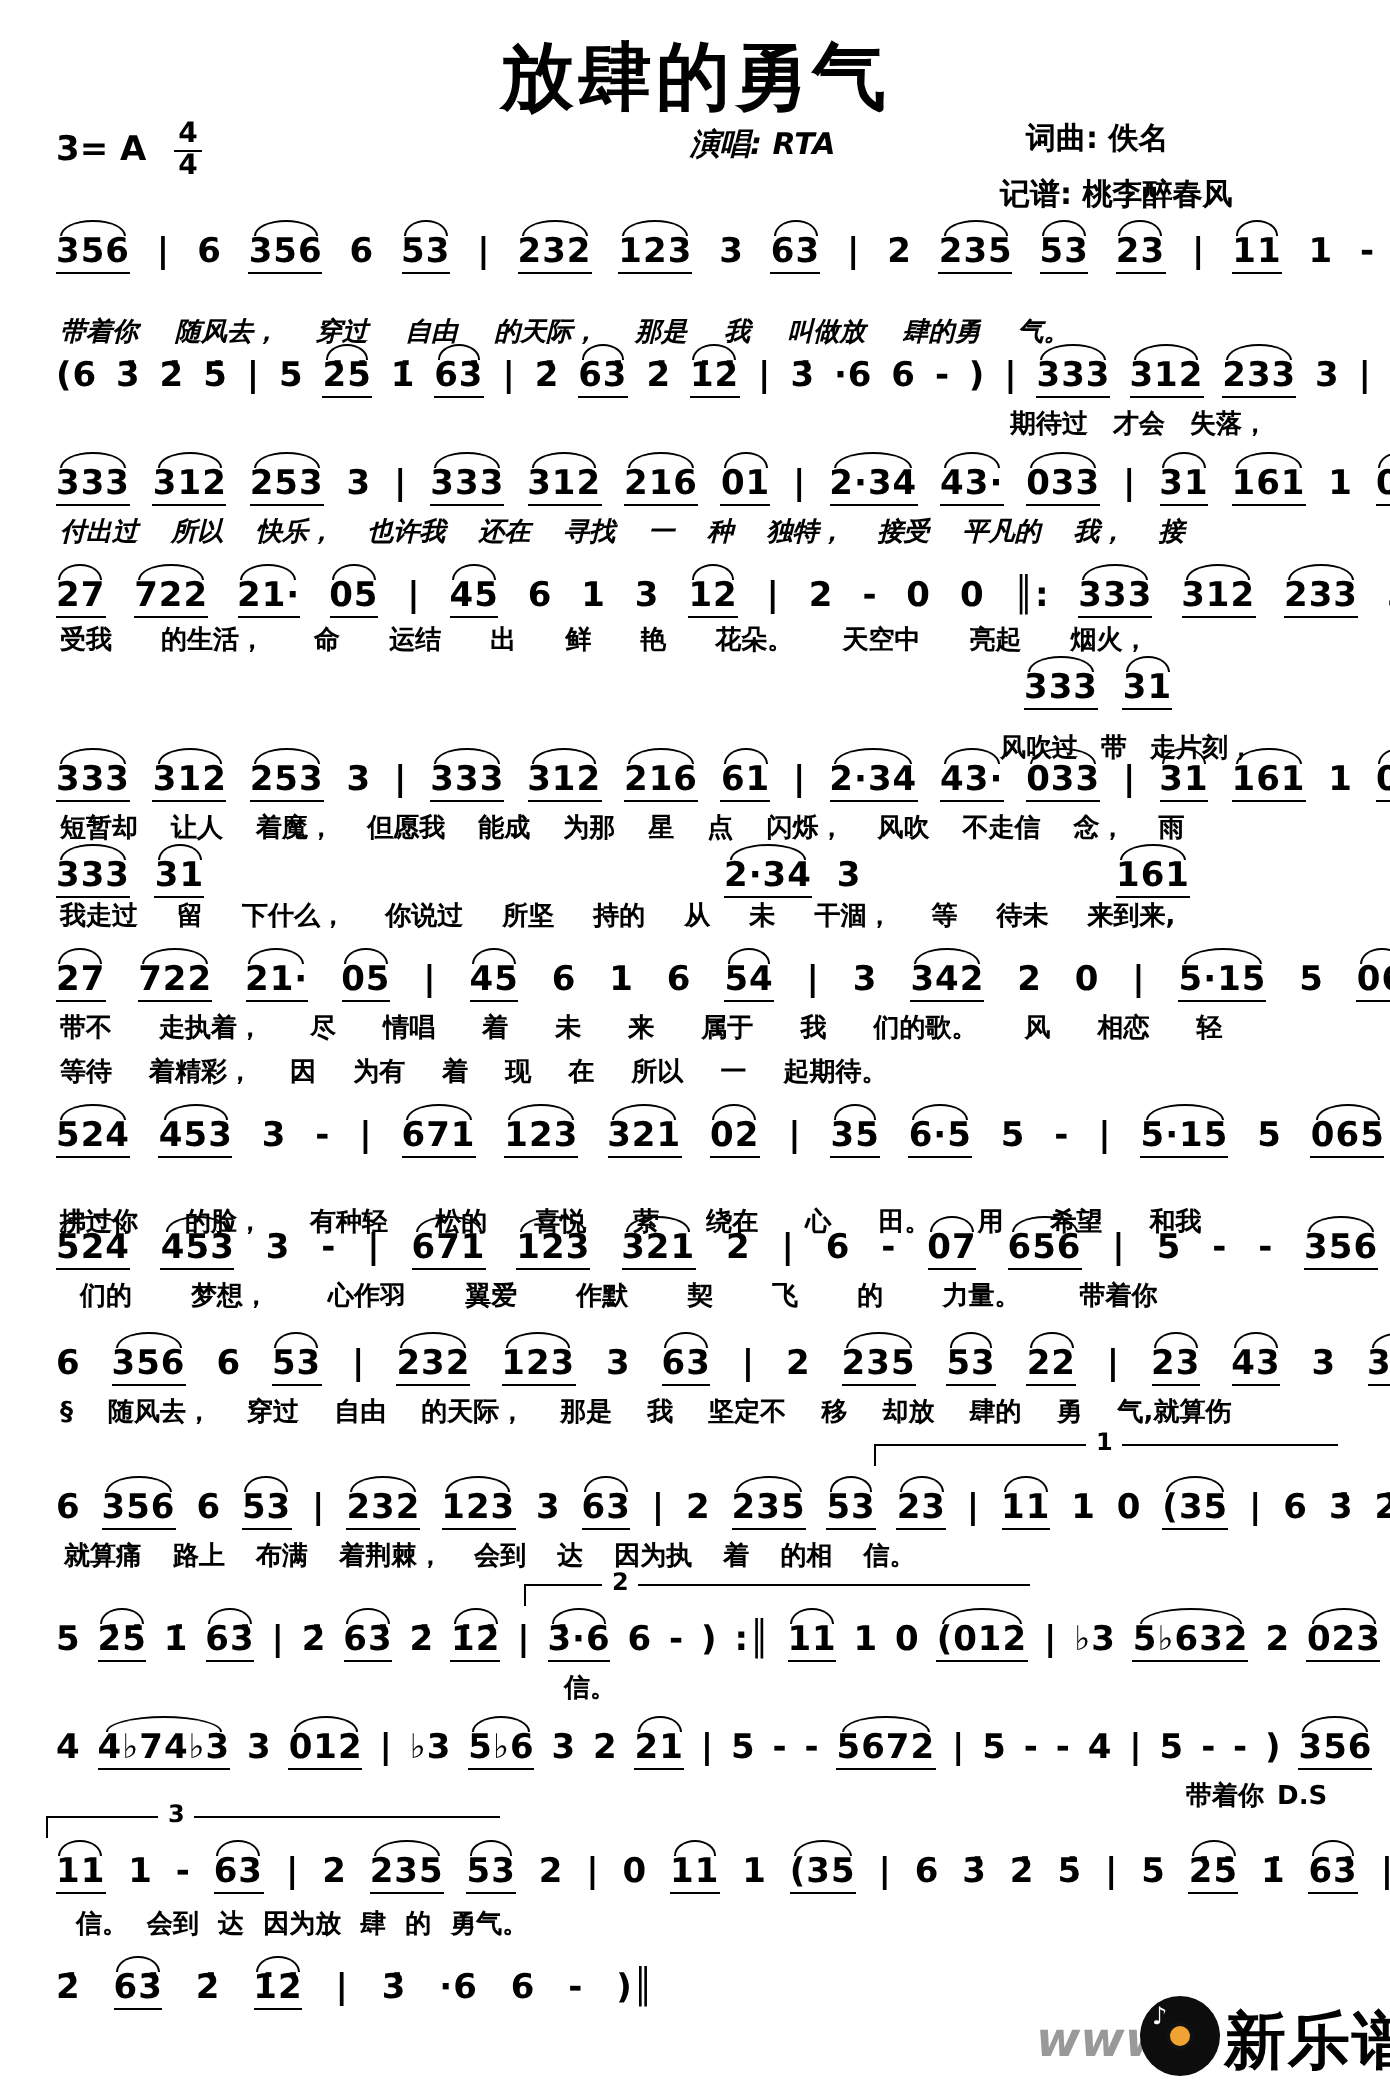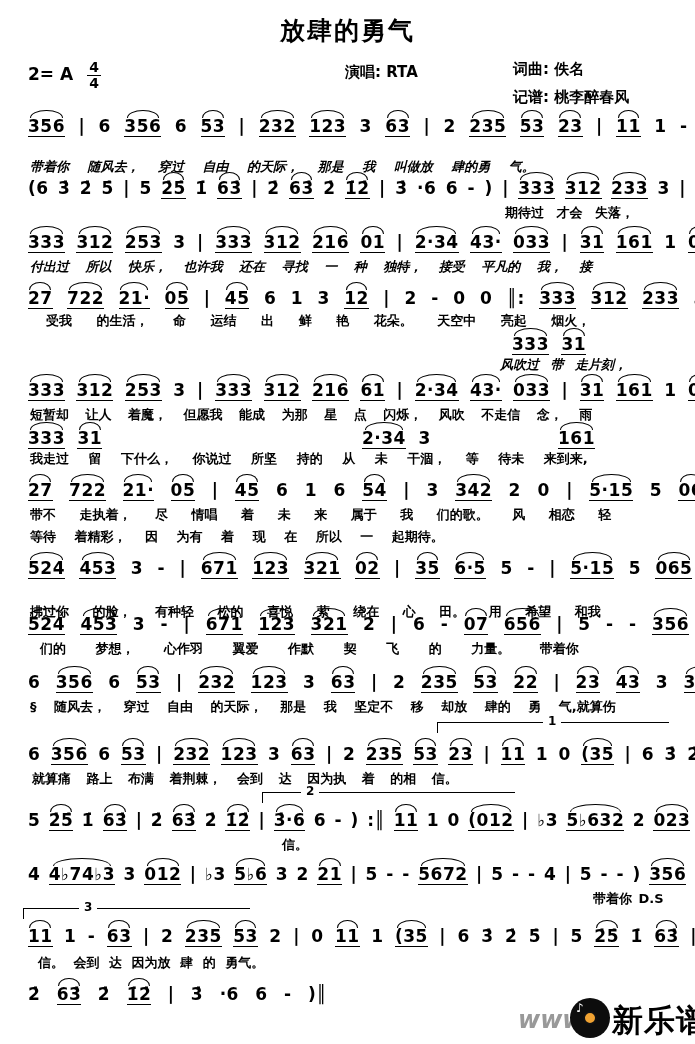--- a/index.html
+++ b/index.html
@@ -1,20 +1,20 @@
 <!DOCTYPE html>
 <html><head>
 <meta charset="utf-8">
 <style>
   html,body{margin:0;padding:0;background:#e8e8e8;}
   #sheet{position:relative;width:695px;height:1044px;background:#ffffff;overflow:hidden;
          font-family:"DejaVu Sans",sans-serif;color:#000;}
   
   .title{position:absolute;top:14px;left:0;width:100%;text-align:center;
-         font-size:25px;font-weight:bold;letter-spacing:2px;}
+         font-size:37px;font-weight:bold;letter-spacing:2px;}
   .key{position:absolute;left:28px;top:60px;font-size:17px;font-weight:bold;white-space:nowrap;}
   .frac{display:inline-flex;flex-direction:column;vertical-align:middle;margin-left:14px;
         text-align:center;font-size:14px;line-height:1.05;}
   .frac .num{border-bottom:1.5px solid #000;padding:0 2px;}
   .meta{position:absolute;font-size:15px;font-weight:bold;white-space:nowrap;}
   
   .notes-line{position:absolute;font-size:17px;font-weight:bold;white-space:pre;
               letter-spacing:.5px;line-height:1;}
   .tok{position:relative;display:inline-block;}
   .tok.u{border-bottom:1.7px solid #000;padding-bottom:1px;}
@@ -38,41 +38,41 @@
              letter-spacing:1px;white-space:nowrap;}
 </style>
 </head>
 <body>
 
 <div id="sheet">
 
   <div class="title">放肆的勇气</div>
 
   <div class="key">
-    <span>2= A</span><span class="frac">
+    <span>3= A</span><span class="frac">
         <span class="num">4</span>
         <span class="den">4</span>
       </span>
   </div>
 
-  <div class="meta" style="left:345px;top:63px;">演唱: RTA</div>
+  <div class="meta" style="left:345px;top:63px;font-style:italic;">演唱: RTA</div>
   <div class="meta" style="left:513px;top:60px;">词曲: 佚名</div>
-  <div class="meta" style="left:513px;top:88px;">记谱: 桃李醉春风</div>
+  <div class="meta" style="left:500px;top:88px;">记谱: 桃李醉春风</div>
 
   <div>
       <div class="notes-line" style="left: 28px; top: 118px; word-spacing: 7px;"><span class="tok u">356</span> <span class="tok">|</span> <span class="tok">6</span> <span class="tok u">356</span> <span class="tok">6</span> <span class="tok u">53</span> <span class="tok">|</span> <span class="tok u">232</span> <span class="tok u">123</span> <span class="tok">3</span> <span class="tok u">63</span> <span class="tok">|</span> <span class="tok">2</span> <span class="tok u">235</span> <span class="tok u">53</span> <span class="tok u">23</span> <span class="tok">|</span> <span class="tok u">11</span> <span class="tok">1</span> <span class="tok">-</span>  </div>
       <div class="lyrics-line" style="left: 30px; top: 160px; word-spacing: 14px; font-style: italic;">带着你 随风去， 穿过 自由 的天际， 那是 我 叫做放 肆的勇 气。</div>
       <div class="notes-line" style="left: 28px; top: 180px; word-spacing: 3px;"><span class="tok">(6</span> <span class="tok">3̇</span> <span class="tok">2̇</span> <span class="tok">5̇</span> <span class="tok">|</span> <span class="tok">5</span> <span class="tok u">2̇5̇</span> <span class="tok">1̇</span> <span class="tok u">63̇</span> <span class="tok">|</span> <span class="tok">2̇</span> <span class="tok u">63̇</span> <span class="tok">2̇</span> <span class="tok u">1̇2̇</span> <span class="tok">|</span> <span class="tok">3̇</span> <span class="tok">·6</span> <span class="tok">6</span> <span class="tok">-</span> <span class="tok">)</span> <span class="tok">|</span> <span class="tok u">333</span> <span class="tok u">312</span> <span class="tok u">233</span> <span class="tok">3</span> <span class="tok">|</span></div>
       <div class="lyrics-line" style="left: 505px; top: 206px; word-spacing: 8px;">期待过 才会 失落，</div>
       <div class="notes-line" style="left: 28px; top: 234px; word-spacing: 5px;"><span class="tok u">333</span> <span class="tok u">312</span> <span class="tok u">253</span> <span class="tok">3</span> <span class="tok">|</span> <span class="tok u">333</span> <span class="tok u">312</span> <span class="tok u">216</span> <span class="tok u">01</span> <span class="tok">|</span> <span class="tok u">2·34</span> <span class="tok u">43·</span> <span class="tok u">033</span> <span class="tok">|</span> <span class="tok u">31</span> <span class="tok u">161</span> <span class="tok">1</span> <span class="tok u">01</span> </div>
       <div class="lyrics-line" style="left: 30px; top: 260px; word-spacing: 12px; font-style: italic;">付出过 所以 快乐， 也许我 还在 寻找 一 种 独特， 接受 平凡的 我， 接</div>
       <div class="notes-line" style="left: 28px; top: 290px; word-spacing: 8px;"><span class="tok u">27</span> <span class="tok u">722</span> <span class="tok u">21·</span> <span class="tok u">05</span> <span class="tok">|</span> <span class="tok u">45</span> <span class="tok">6</span> <span class="tok">1</span> <span class="tok">3</span> <span class="tok u">12</span> <span class="tok">|</span> <span class="tok">2</span> <span class="tok">-</span> <span class="tok">0</span> <span class="tok">0</span> <span class="tok">║:</span> <span class="tok u">333</span> <span class="tok u">312</span> <span class="tok u">233</span> <span class="tok">3</span> </div>
-      <div class="lyrics-line" style="left: 30px; top: 314px; word-spacing: 20px; margin-left: 16px;">受我 的生活， 命 运结 出 鲜 艳 花朵。 天空中 亮起 烟火，</div>
+      <div class="lyrics-line" style="left: 30px; top: 314px; word-spacing: 20px;">受我 的生活， 命 运结 出 鲜 艳 花朵。 天空中 亮起 烟火，</div>
       <div class="notes-line" style="left: 512px; top: 336px; word-spacing: 6px;"><span class="tok u">333</span> <span class="tok u">31</span></div>
-      <div class="lyrics-line" style="left: 500px; top: 358px; word-spacing: 7px; font-style: italic;">风吹过 带 走片刻，</div>
+      <div class="lyrics-line" style="left: 500px; top: 368px; word-spacing: 7px;">风吹过 带 走片刻，</div>
       <div class="notes-line" style="left: 28px; top: 382px; word-spacing: 5px;"><span class="tok u">333</span> <span class="tok u">312</span> <span class="tok u">253</span> <span class="tok">3</span> <span class="tok">|</span> <span class="tok u">333</span> <span class="tok u">312</span> <span class="tok u">216</span> <span class="tok u">61</span> <span class="tok">|</span> <span class="tok u">2·34</span> <span class="tok u">43·</span> <span class="tok u">033</span> <span class="tok">|</span> <span class="tok u">31</span> <span class="tok u">161</span> <span class="tok">1</span> <span class="tok u">02</span> </div>
       <div class="lyrics-line" style="left: 30px; top: 408px; word-spacing: 12px;">短暂却 让人 着魔， 但愿我 能成 为那 星 点 闪烁， 风吹 不走信 念， 雨</div>
       <div class="notes-line" style="left: 28px; top: 430px; word-spacing: 6px;"><span class="tok u">333</span> <span class="tok u">31</span></div>
       <div class="notes-line" style="left: 362px; top: 430px; word-spacing: 6px;"><span class="tok u">2·34</span> <span class="tok">3</span></div>
       <div class="notes-line" style="left: 558px; top: 430px; word-spacing: 6px;"><span class="tok u">161</span></div>
       <div class="lyrics-line" style="left: 30px; top: 452px; word-spacing: 15px;">我走过 留 下什么， 你说过 所坚 持的 从 未 干涸， 等 待未 来到来,</div>
       <div class="notes-line" style="left: 28px; top: 482px; word-spacing: 10px;"><span class="tok u">27</span> <span class="tok u">722</span> <span class="tok u">21·</span> <span class="tok u">05</span> <span class="tok">|</span> <span class="tok u">45</span> <span class="tok">6</span> <span class="tok">1</span> <span class="tok">6</span> <span class="tok u">54</span> <span class="tok">|</span> <span class="tok">3</span> <span class="tok u">342</span> <span class="tok">2</span> <span class="tok">0</span> <span class="tok">|</span> <span class="tok u">5·15</span> <span class="tok">5</span> <span class="tok u">06</span> </div>
       <div class="lyrics-line" style="left: 30px; top: 508px; word-spacing: 19px;">带不 走执着， 尽 情唱 着 未 来 属于 我 们的歌。 风 相恋 轻</div>
       <div class="lyrics-line" style="left: 30px; top: 530px; word-spacing: 14px;">等待 着精彩， 因 为有 着 现 在 所以 一 起期待。</div>
       <div class="notes-line" style="left: 28px; top: 560px; word-spacing: 8px;"><span class="tok u">524</span> <span class="tok u">453</span> <span class="tok">3</span> <span class="tok">-</span> <span class="tok">|</span> <span class="tok u">671</span> <span class="tok u">123</span> <span class="tok u">321</span> <span class="tok u">02</span> <span class="tok">|</span> <span class="tok u">35</span> <span class="tok u">6·5</span> <span class="tok">5</span> <span class="tok">-</span> <span class="tok">|</span> <span class="tok u">5·15</span> <span class="tok">5</span> <span class="tok u">065</span> </div>

